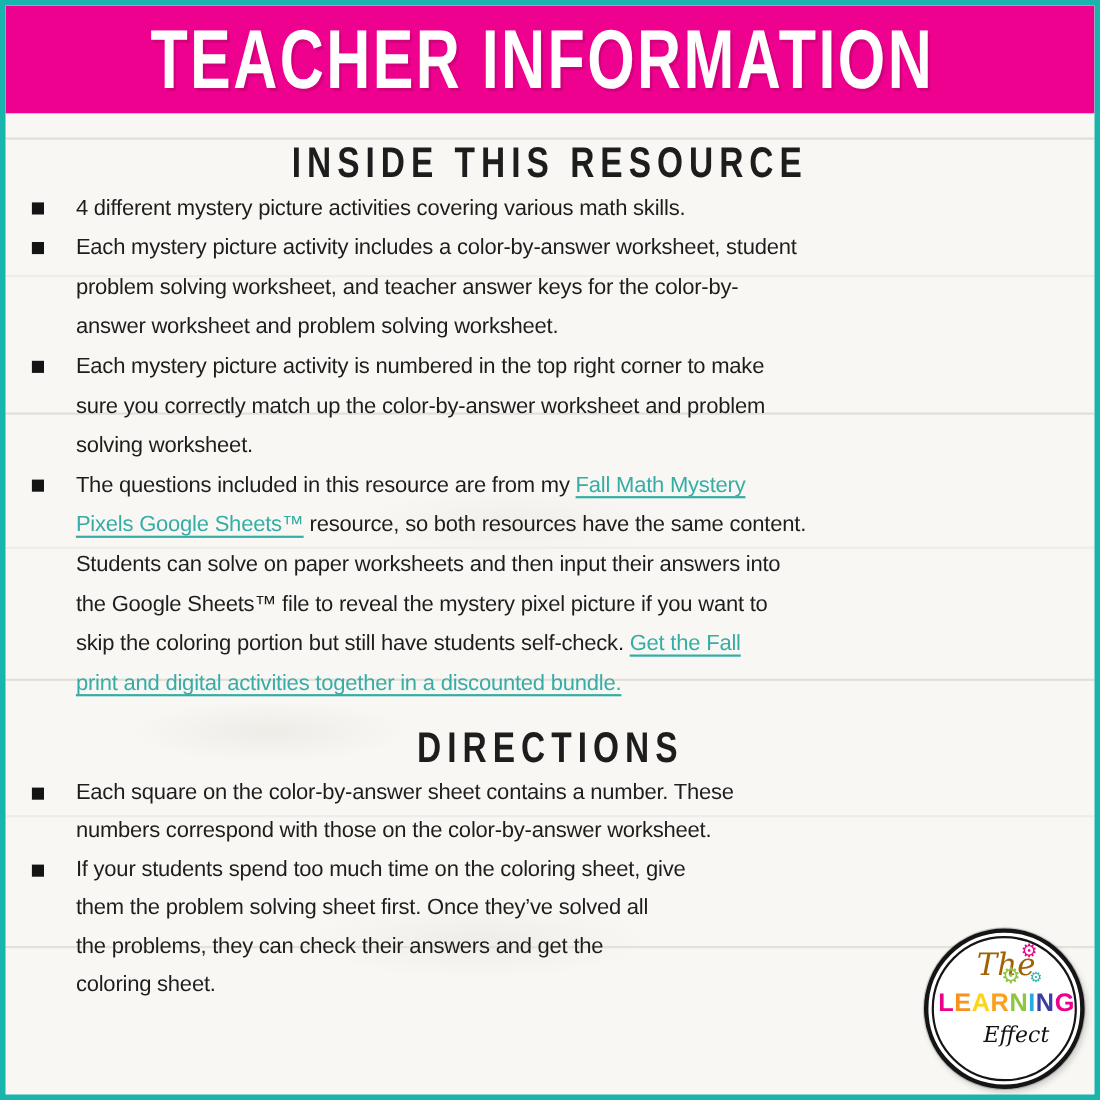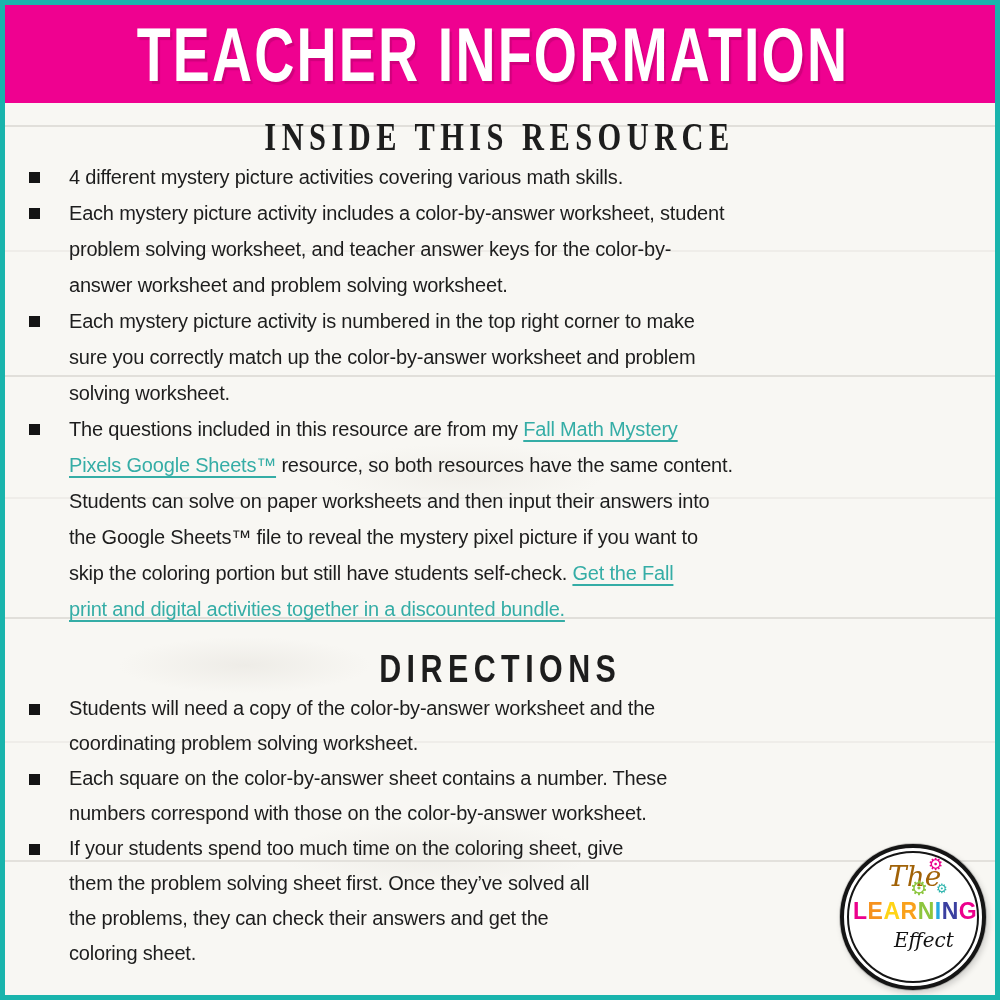--- a/index.html
+++ b/index.html
@@ -35,21 +35,21 @@
     letter-spacing:3px; white-space:nowrap;
     transform:scaleX(0.73); transform-origin:center;
     text-shadow:3px 3px 1px rgba(140,0,80,0.30);
   }
 
   .content { position:relative; }
 
   .section-heading {
     text-align:center; margin-top:20px; height:44px; line-height:44px;
   }
-  .section-heading:first-child { margin-top:12px;font-family:Liberation Serif, serif; }
+  .section-heading:first-child { margin-top:24px; }
   .heading-text {
     display:inline-block; font-size:39px; font-weight:700; color:#1D1D1D;
     letter-spacing:7px; white-space:nowrap;
     transform:scaleX(0.78); transform-origin:center;
   }
 
   ul.bullets { list-style:none; }
   ul.bullets li { position:relative; padding-left:64px; }
   .marker {
     position:absolute; left:24px; top:13px; width:11px; height:11px; background:#141414;
@@ -123,25 +123,20 @@
           <div class="line"><span>Students can solve on paper worksheets and then input their answers into</span></div>
           <div class="line"><span>the Google Sheets™ file to reveal the mystery pixel picture if you want to</span></div>
           <div class="line"><span>skip the coloring portion but still have students self-check. </span><span class="link">Get the Fall</span></div>
           <div class="line"><span class="link">print and digital activities together in a discounted bundle.</span></div>
         </li>
       </ul>
       <div class="section-heading"><span class="heading-text">DIRECTIONS</span></div>
       <ul class="bullets">
         <li>
           <span class="marker"></span>
-          <div class="line"><span>Students will need a copy of the color-by-answer worksheet and the</span></div>
-          <div class="line"><span>coordinating problem solving worksheet.</span></div>
-        </li>
-        <li>
-          <span class="marker"></span>
           <div class="line"><span>Each square on the color-by-answer sheet contains a number. These</span></div>
           <div class="line"><span>numbers correspond with those on the color-by-answer worksheet.</span></div>
         </li>
         <li>
           <span class="marker"></span>
           <div class="line"><span>If your students spend too much time on the coloring sheet, give</span></div>
           <div class="line"><span>them the problem solving sheet first. Once they’ve solved all</span></div>
           <div class="line"><span>the problems, they can check their answers and get the</span></div>
           <div class="line"><span>coloring sheet.</span></div>
         </li>

